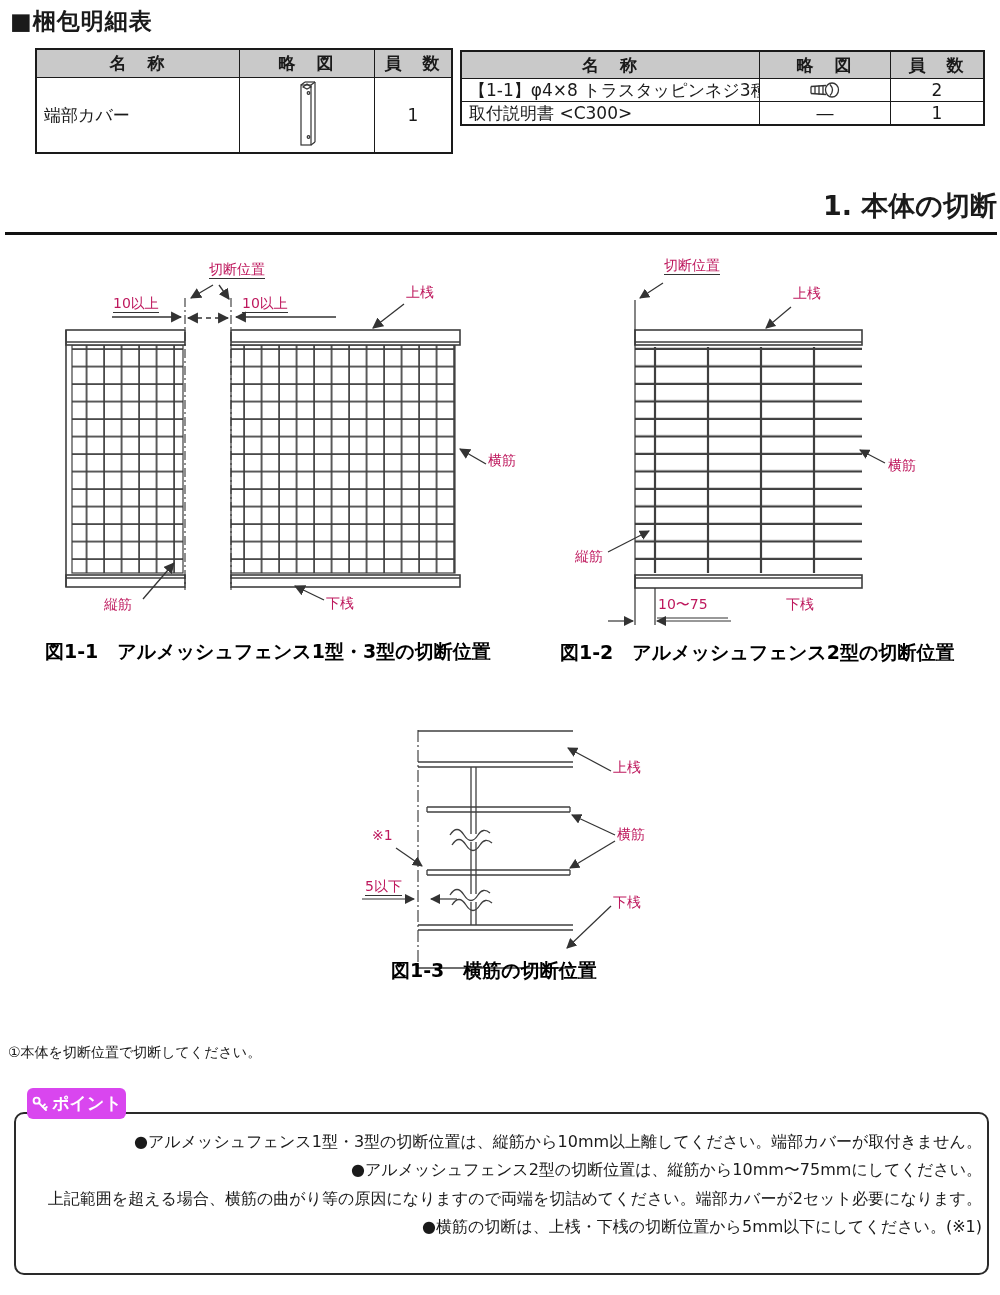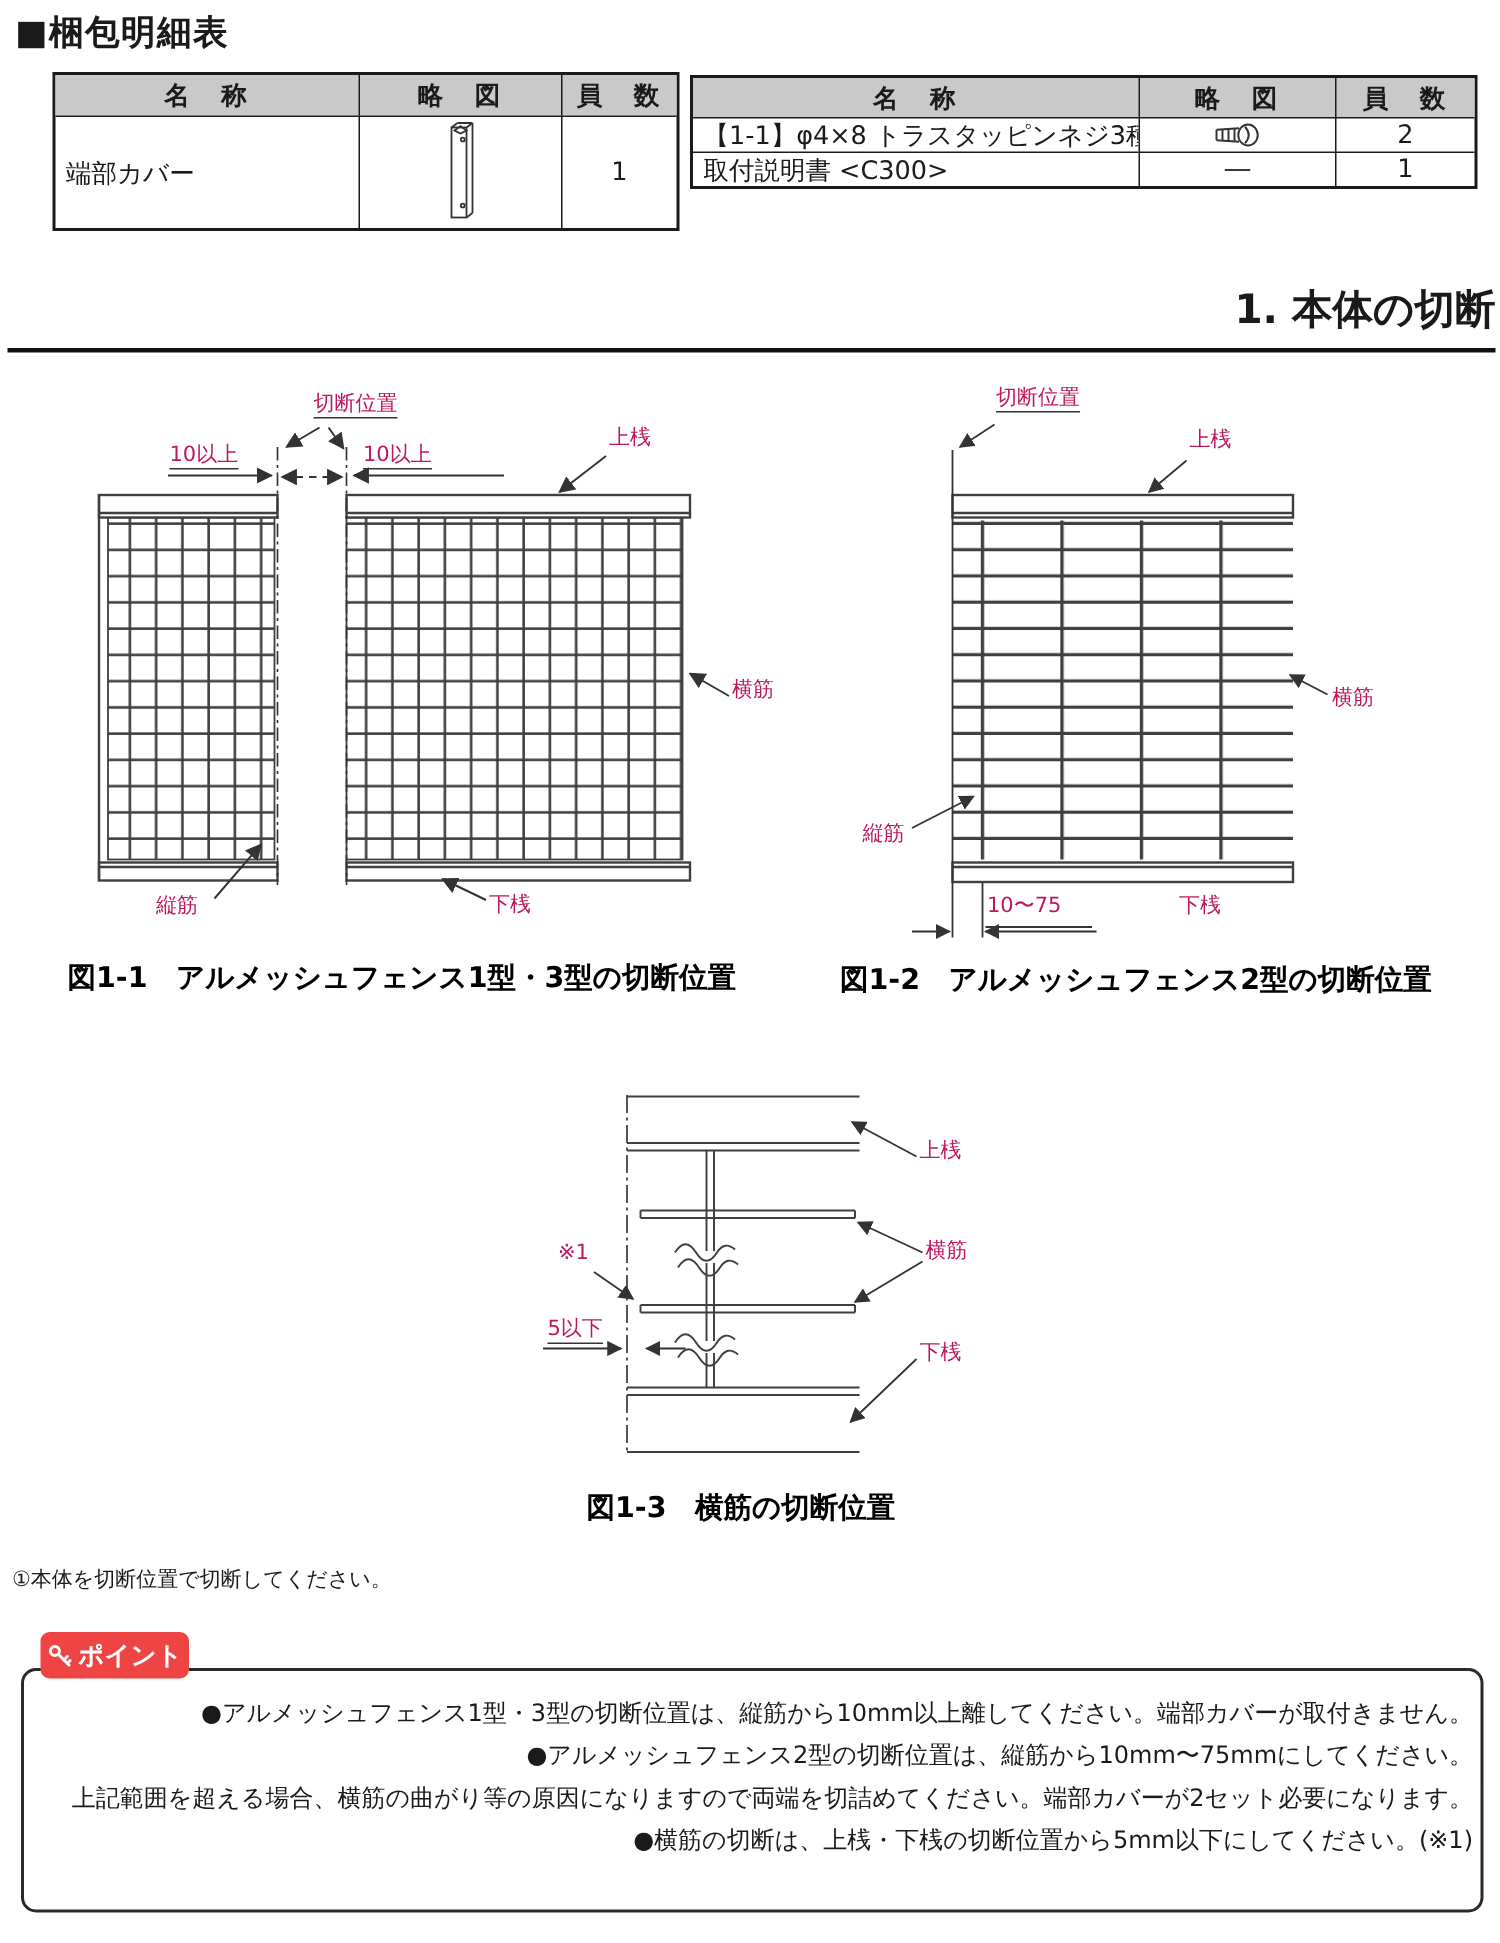--- a/index.html
+++ b/index.html
@@ -23,21 +23,21 @@
   .cell.nm{justify-content:flex-start;padding-left:7px;}
   
   .lbl{position:absolute;font-size:14px;line-height:1.05;white-space:nowrap;color:#be185d;}
   .ul{border-bottom:1.5px solid #333;padding-bottom:1px;}
   .cap{position:absolute;font-size:19px;font-weight:bold;white-space:nowrap;color:#000000;}
   .art{position:absolute;left:0;top:0;pointer-events:none;}
   
   .step-line{position:absolute;left:8px;top:1044px;font-size:14px;}
   .point-box{position:absolute;left:14px;top:1112px;width:975px;height:163px;
              border:2px solid #2a2a2a;border-radius:10px;background:#fff;box-sizing:border-box;}
-  .point-badge{position:absolute;left:27px;top:1088px;width:99px;height:31px;background:#ef4444;
+  .point-badge{position:absolute;left:27px;top:1088px;width:99px;height:31px;background:#d946ef;
                border-radius:6px;display:flex;align-items:center;justify-content:center;gap:3px;
                color:#fff;font-size:17px;font-weight:bold;}
   .point-text{position:absolute;left:22px;top:1128px;width:960px;font-size:16px;line-height:28.4px;}
   .point-text div{white-space:nowrap;}
 </style>
 </head>
 <body>
 
 <div class="page">
 
@@ -211,21 +211,21 @@
   <span class="lbl" style="left:575px;top:549px;">縦筋</span>
   <span class="lbl" style="left:658px;top:597px;">10〜75</span>
   <span class="lbl" style="left:786px;top:597px;">下桟</span>
   <span class="cap" style="left:560px;top:640px;">図1-2　アルメッシュフェンス2型の切断位置</span>
 
   <span class="lbl" style="left:372px;top:828px;">※1</span>
   <span class="lbl ul" style="left:365px;top:879px;">5以下</span>
   <span class="lbl" style="left:613px;top:760px;">上桟</span>
   <span class="lbl" style="left:617px;top:827px;">横筋</span>
   <span class="lbl" style="left:613px;top:895px;">下桟</span>
-  <span class="cap" style="left:391px;top:992px;">図1-3　横筋の切断位置</span>
+  <span class="cap" style="left:391px;top:958px;">図1-3　横筋の切断位置</span>
 
   <div class="step-line">①本体を切断位置で切断してください。</div>
 
   <div class="point-box"></div>
   <div class="point-badge">
     <svg width="18" height="18" viewBox="0 0 24 24">
       <g stroke="#fff" stroke-width="2.6" fill="none" stroke-linecap="round">
         <circle cx="7.5" cy="7.5" r="4"></circle>
         <line x1="10.5" y1="10.5" x2="20" y2="20"></line>
         <line x1="15.5" y1="15.5" x2="18.5" y2="12.5"></line>

